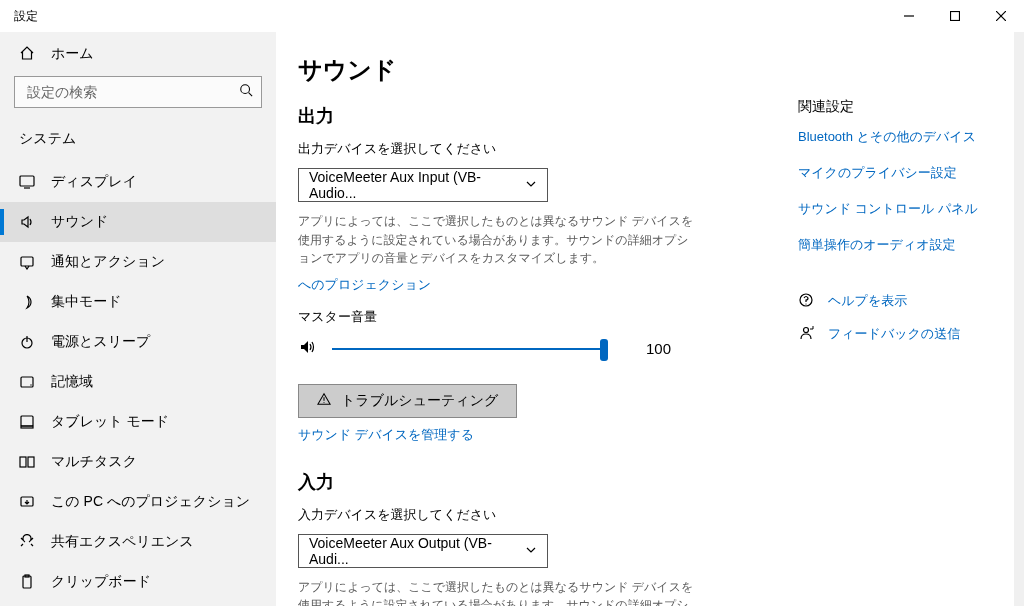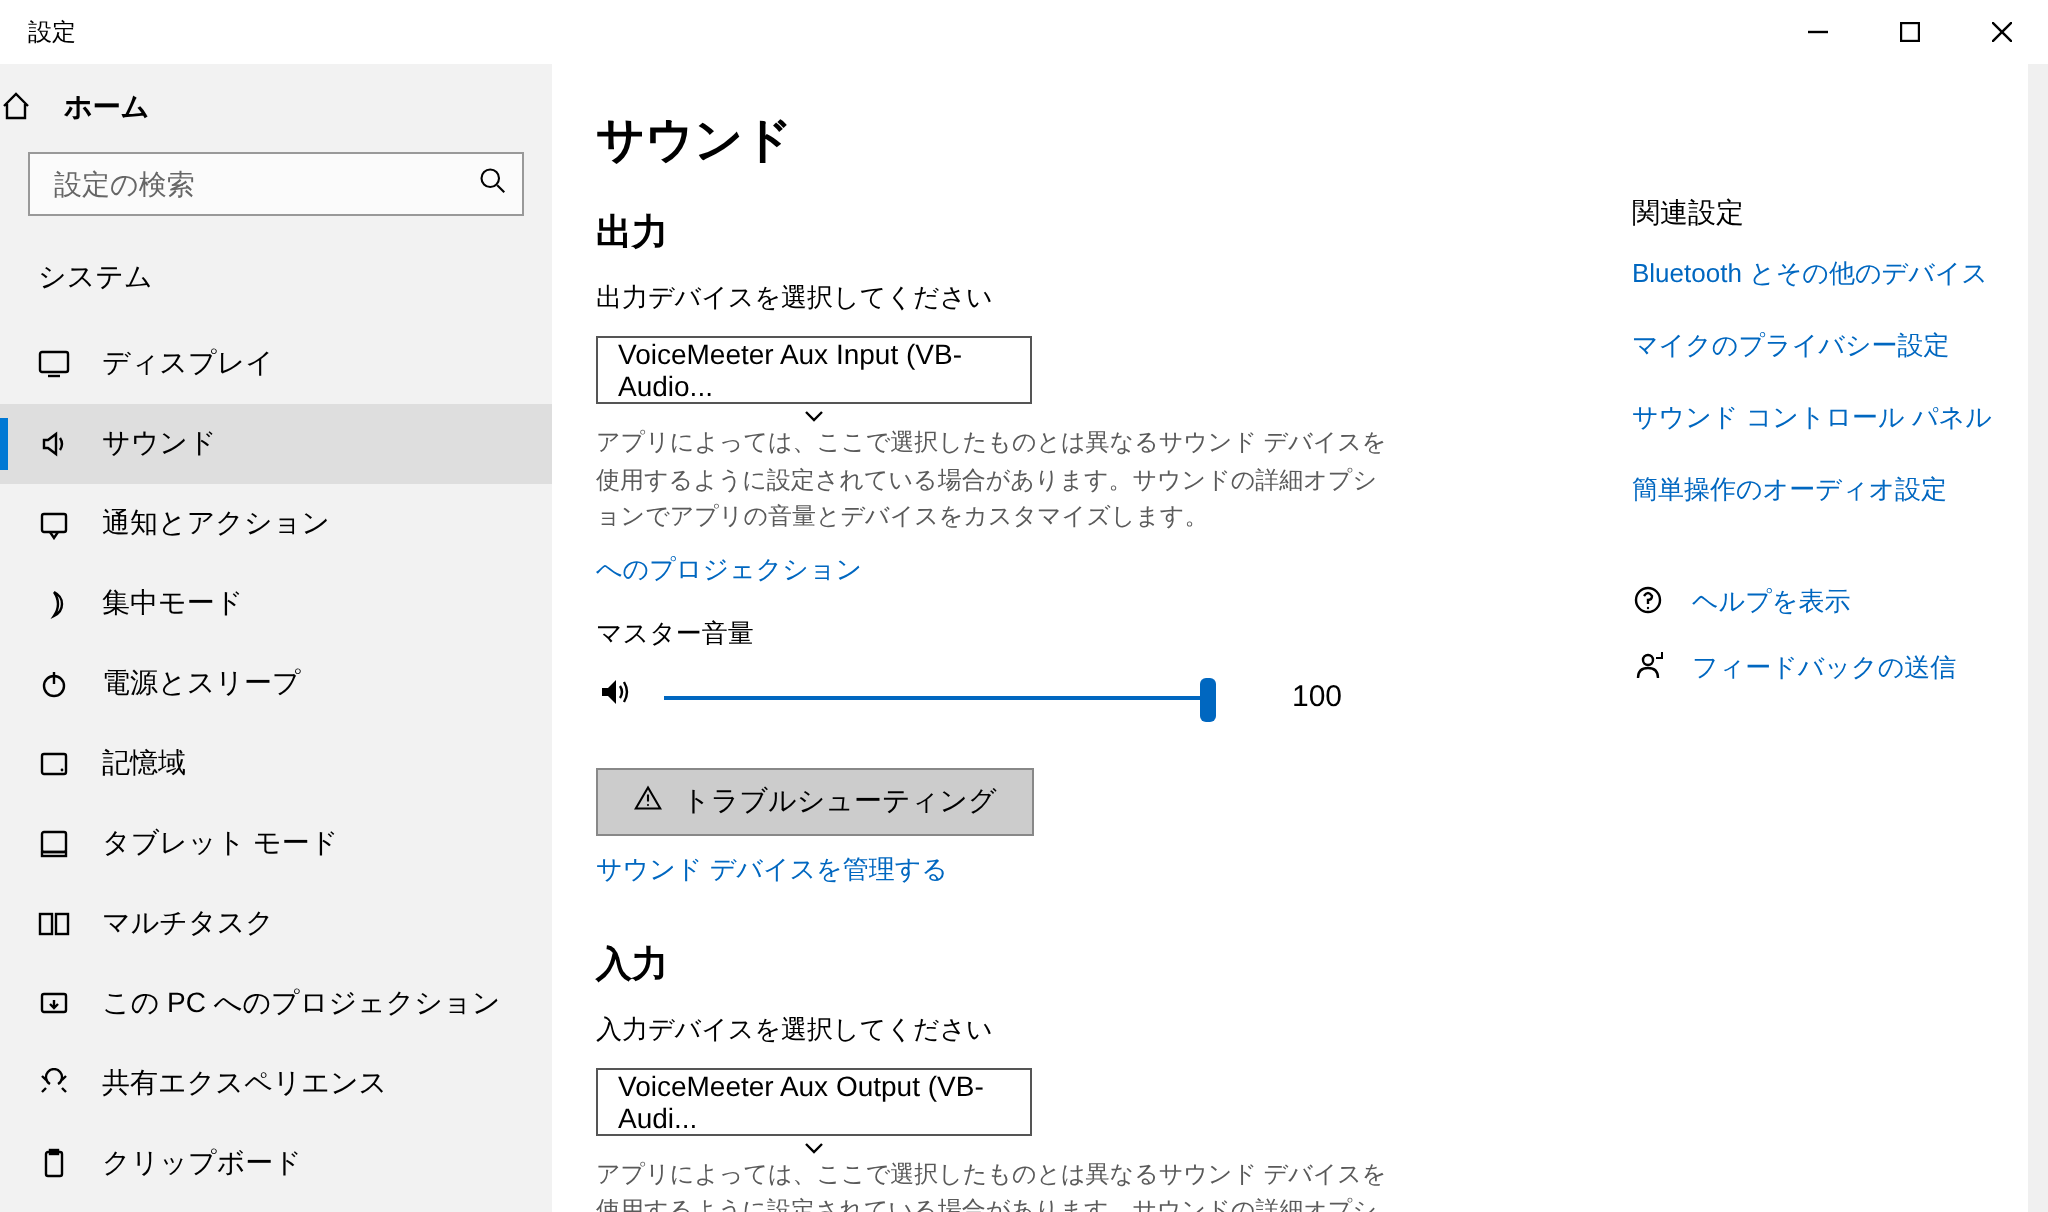--- a/index.html
+++ b/index.html
@@ -4,39 +4,39 @@
 <style>
   * { box-sizing: border-box; font-family: "Yu Gothic UI", "Segoe UI", Meiryo, sans-serif; }
   html, body { margin: 0; padding: 0; width: 1024px; height: 606px; background: #fff; overflow: hidden; }
   .window { width: 1024px; height: 606px; background: #fff; position: relative; }
   .titlebar { height: 32px; display: flex; align-items: center; justify-content: space-between; }
   .titlebar .title { font-size: 12px; color: #000; padding-left: 14px; }
   .titlebar .controls { display: flex; height: 32px; }
   .titlebar .controls div { width: 46px; height: 32px; display: flex; align-items: center; justify-content: center; font-size: 11px; color: #000; }
   .body { display: flex; height: calc(606px - 32px); }
   .sidebar { width: 276px; background: #f2f2f2; display: flex; flex-direction: column; position: relative; }
-  .home-row { display: flex; align-items: center; height: 44px; gap: 16px; font-size: 14px; color: #000; font-weight: bold; }
+  .home-row { display: flex; align-items: center; height: 44px; padding-left: 19px; gap: 16px; font-size: 14px; color: #000; }
   .home-row svg { width: 16px; height: 16px; }
   .search-wrap { padding: 0 14px 10px 14px; }
   .search { border: 1px solid #999; background: #fbfbfb; height: 32px; display: flex; align-items: center; justify-content: space-between; padding: 0 8px 0 10px; }
   .search input { border: none; background: transparent; outline: none; font-size: 14px; width: 210px; color: #555; }
   .search input::placeholder { color: #666; }
   .category { font-size: 14px; font-weight: 400; color: #000; padding: 12px 0 14px 19px; }
   .nav { overflow-y: hidden; }
   .nav-item { display: flex; align-items: center; height: 40px; padding-left: 19px; gap: 16px; font-size: 14px; color: #000; position: relative; }
   .nav-item.selected { background: #dedede; }
   .nav-item.selected::before { content: ""; position: absolute; left: 0; top: 7px; bottom: 7px; width: 4px; background: #0078d4; }
   .nav-item .ic { width: 16px; height: 16px; display: flex; align-items: center; justify-content: center; }
   .main { flex: 1; display: flex; padding: 22px 0 0 22px; overflow: hidden; }
   .content { width: 460px; }
-  .rightpane { margin-left: 58px; width: 200px; padding-top: 44px; font-size: 13px; }
+  .rightpane { margin-left: 40px; width: 200px; padding-top: 44px; font-size: 13px; }
   h1 { font-size: 24px; font-weight: 600; margin: 0 0 18px 0; }
   h2 { font-size: 18px; font-weight: 600; margin: 0 0 12px 0; }
   .smlabel { font-size: 13px; color: #000; margin: 0 0 10px 0; }
-  .combo { display: flex; align-items: center; justify-content: space-between; border: 1px solid #555; background: #fff; width: 218px; height: 34px; padding: 0 10px; font-size: 14px; flex-direction: column; }
+  .combo { display: flex; align-items: center; justify-content: space-between; border: 1px solid #555; background: #fff; width: 250px; height: 34px; padding: 0 10px; font-size: 14px; }
   .desc { font-size: 12px; color: #5a5a5a; line-height: 1.55; margin: 10px 0 6px 0; max-width: 400px; }
   .link { color: #0067c0; font-size: 13px; margin: 8px 0; display: block; }
   .volrow { display: flex; align-items: center; gap: 14px; margin-top: 10px; }
   .slider { position: relative; width: 272px; height: 26px; }
   .slider .track { position: absolute; top: 12px; left: 0; right: 0; height: 2px; background: #888; }
   .slider .fill { position: absolute; top: 12px; left: 0; height: 2px; background: #0067c0; }
   .slider .thumb { position: absolute; top: 3px; width: 8px; height: 22px; background: #0067c0; border-radius: 3px; transform: translateX(-4px); }
   .volval { font-size: 15px; margin-left: 28px; }
   .btn { display: inline-flex; align-items: center; gap: 10px; height: 34px; padding: 0 18px; background: #ccc; border: 1px solid #888; font-size: 14px; margin-top: 22px; }
   .section { margin-top: 26px; }

